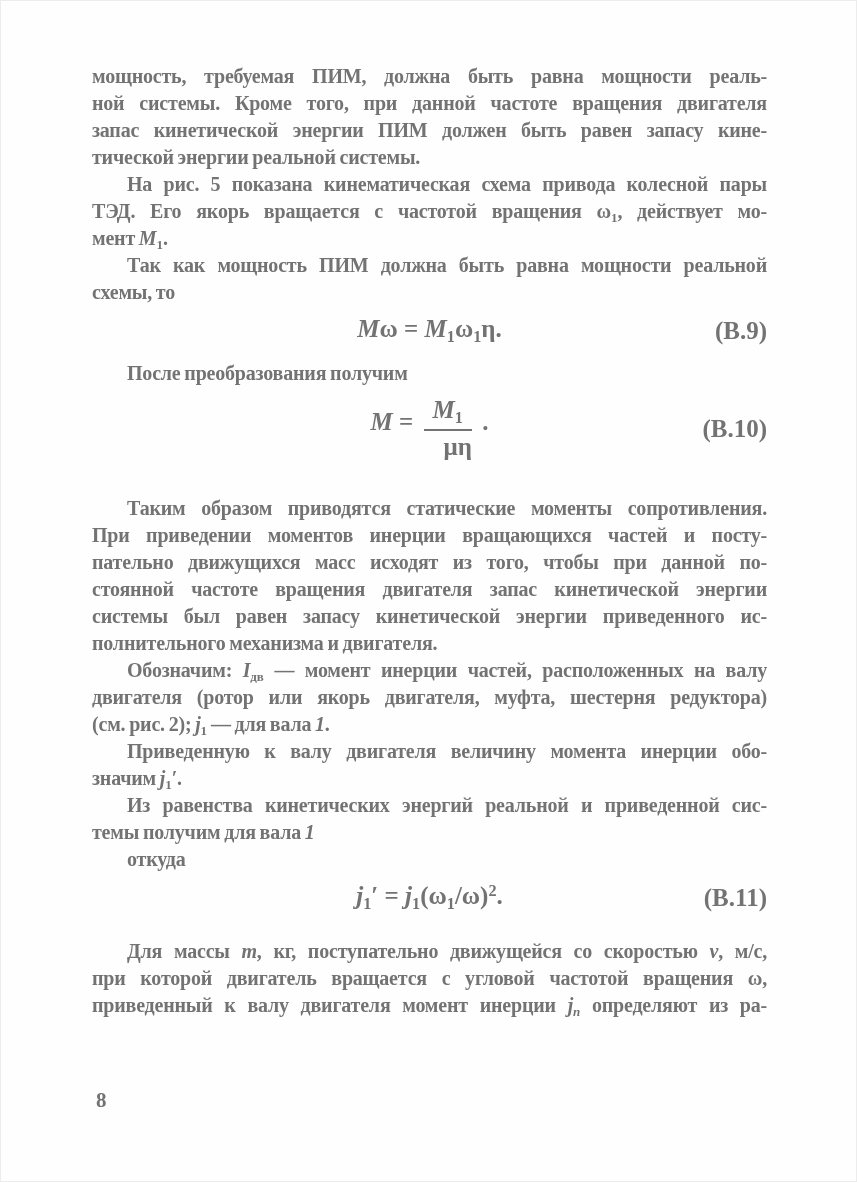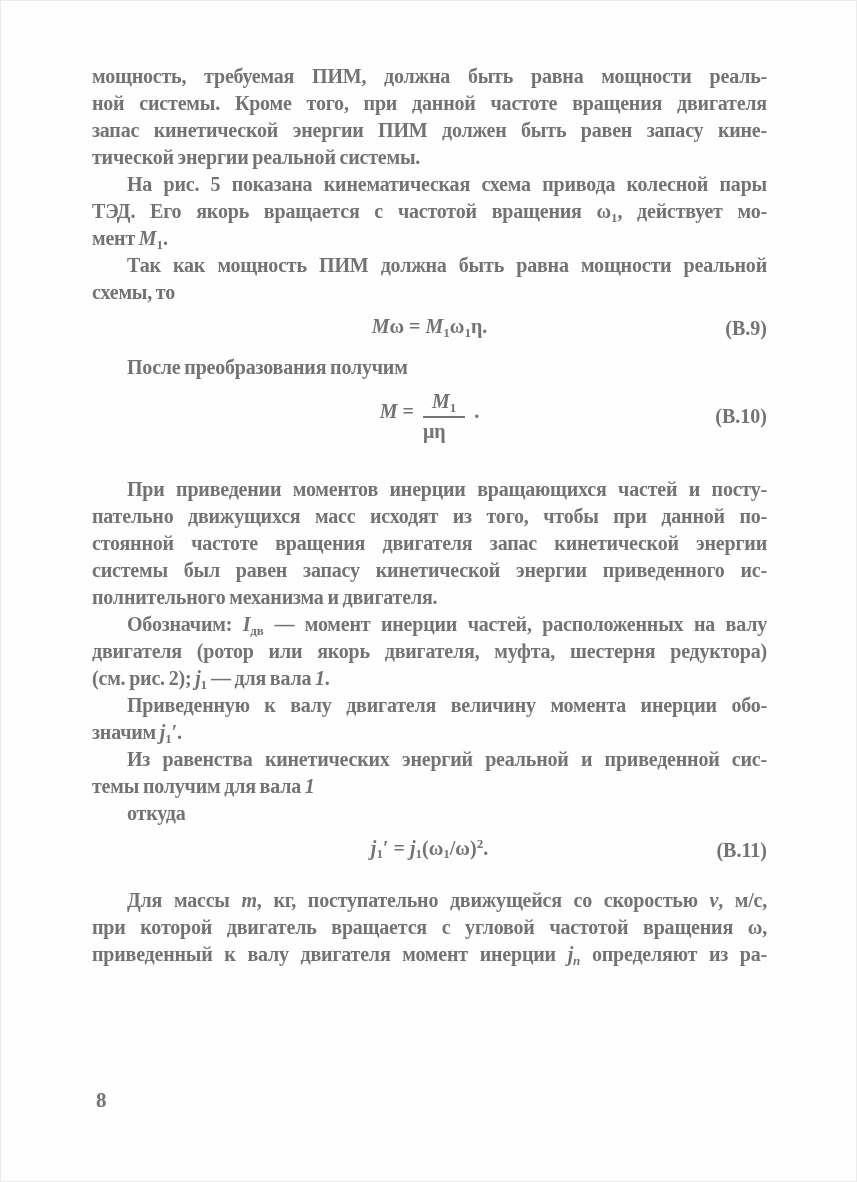--- a/index.html
+++ b/index.html
@@ -29,42 +29,42 @@
     overflow:hidden;
   }
   .pline.last{ text-align-last:left; -moz-text-align-last:left; }
   .para.indent .pline:first-child{ text-indent:35px; }
   sub{font-size:65%; vertical-align:-0.3em; letter-spacing:0;}
   sup{font-size:65%; vertical-align:0.5em; letter-spacing:0;}
   i{font-style:italic;}
   .formula{
     position:relative;
     text-align:center;
-    font-size:20px;
+    font-size:25px;
     letter-spacing:0; word-spacing:0;
   }
   .fbody{display:inline-block;}
   .flabel{
     position:absolute; right:0; top:50%;
     transform:translateY(-50%);
   }
   #f-b9 { margin:9px 0 13px; }
   #f-b10{ margin:8px 0 33px; }
   #f-mid{ margin:4px 0 2px; }
   #f-b11{ margin:9px 0 4px; }
   .para.gap-top{ margin-top:24px; }
   
   x-stk{
     display:inline-flex; flex-direction:column; align-items:flex-start;
     vertical-align:-0.55em; font-size:65%; line-height:0.85;
   }
   x-sup,x-sub{display:block;}
   
   x-frac{
-    display:inline-block; text-align:left; vertical-align:-1.0em;
+    display:inline-block; text-align:right; vertical-align:-1.0em;
     line-height:1.2; margin:0 4px;
   }
   x-top{display:block; border-bottom:2px solid currentColor; padding:0 9px 1px;}
   x-bot{display:block; padding-top:1px;}
   .pageno{
     position:absolute; left:96px; top:1088px;
     font-size:21px;
   }
 </style>
 </head>
@@ -86,20 +86,21 @@
       <div class="para indent">
         <div class="pline">Так как мощность ПИМ должна быть равна мощности реальной</div>
         <div class="pline last">схемы, то</div>
       </div>
       <div class="formula" id="f-b9"><span class="fbody"><i>M</i>ω = <i>M</i><sub>1</sub>ω<sub>1</sub>η.</span><span class="flabel">(В.9)</span></div>
       <div class="para indent">
         <div class="pline last">После преобразования получим</div>
       </div>
       <div class="formula" id="f-b10"><span class="fbody"><i>M</i> = <x-frac><x-top><i>M</i><sub>1</sub></x-top><x-bot>μη</x-bot></x-frac> .</span><span class="flabel">(В.10)</span></div>
       <div class="para indent">
+        <div class="pline">Таким образом приводятся статические моменты сопротивления.</div>
         <div class="pline">При приведении моментов инерции вращающихся частей и посту-</div>
         <div class="pline">пательно движущихся масс исходят из того, чтобы при данной по-</div>
         <div class="pline">стоянной частоте вращения двигателя запас кинетической энергии</div>
         <div class="pline">системы был равен запасу кинетической энергии приведенного ис-</div>
         <div class="pline last">полнительного механизма и двигателя.</div>
       </div>
       <div class="para indent">
         <div class="pline">Обозначим: <i>I</i><sub>дв</sub> — момент инерции частей, расположенных на валу</div>
         <div class="pline">двигателя (ротор или якорь двигателя, муфта, шестерня редуктора)</div>
         <div class="pline last">(см. рис. 2); <i>j</i><sub>1</sub> — для вала <i>1</i>.</div>

